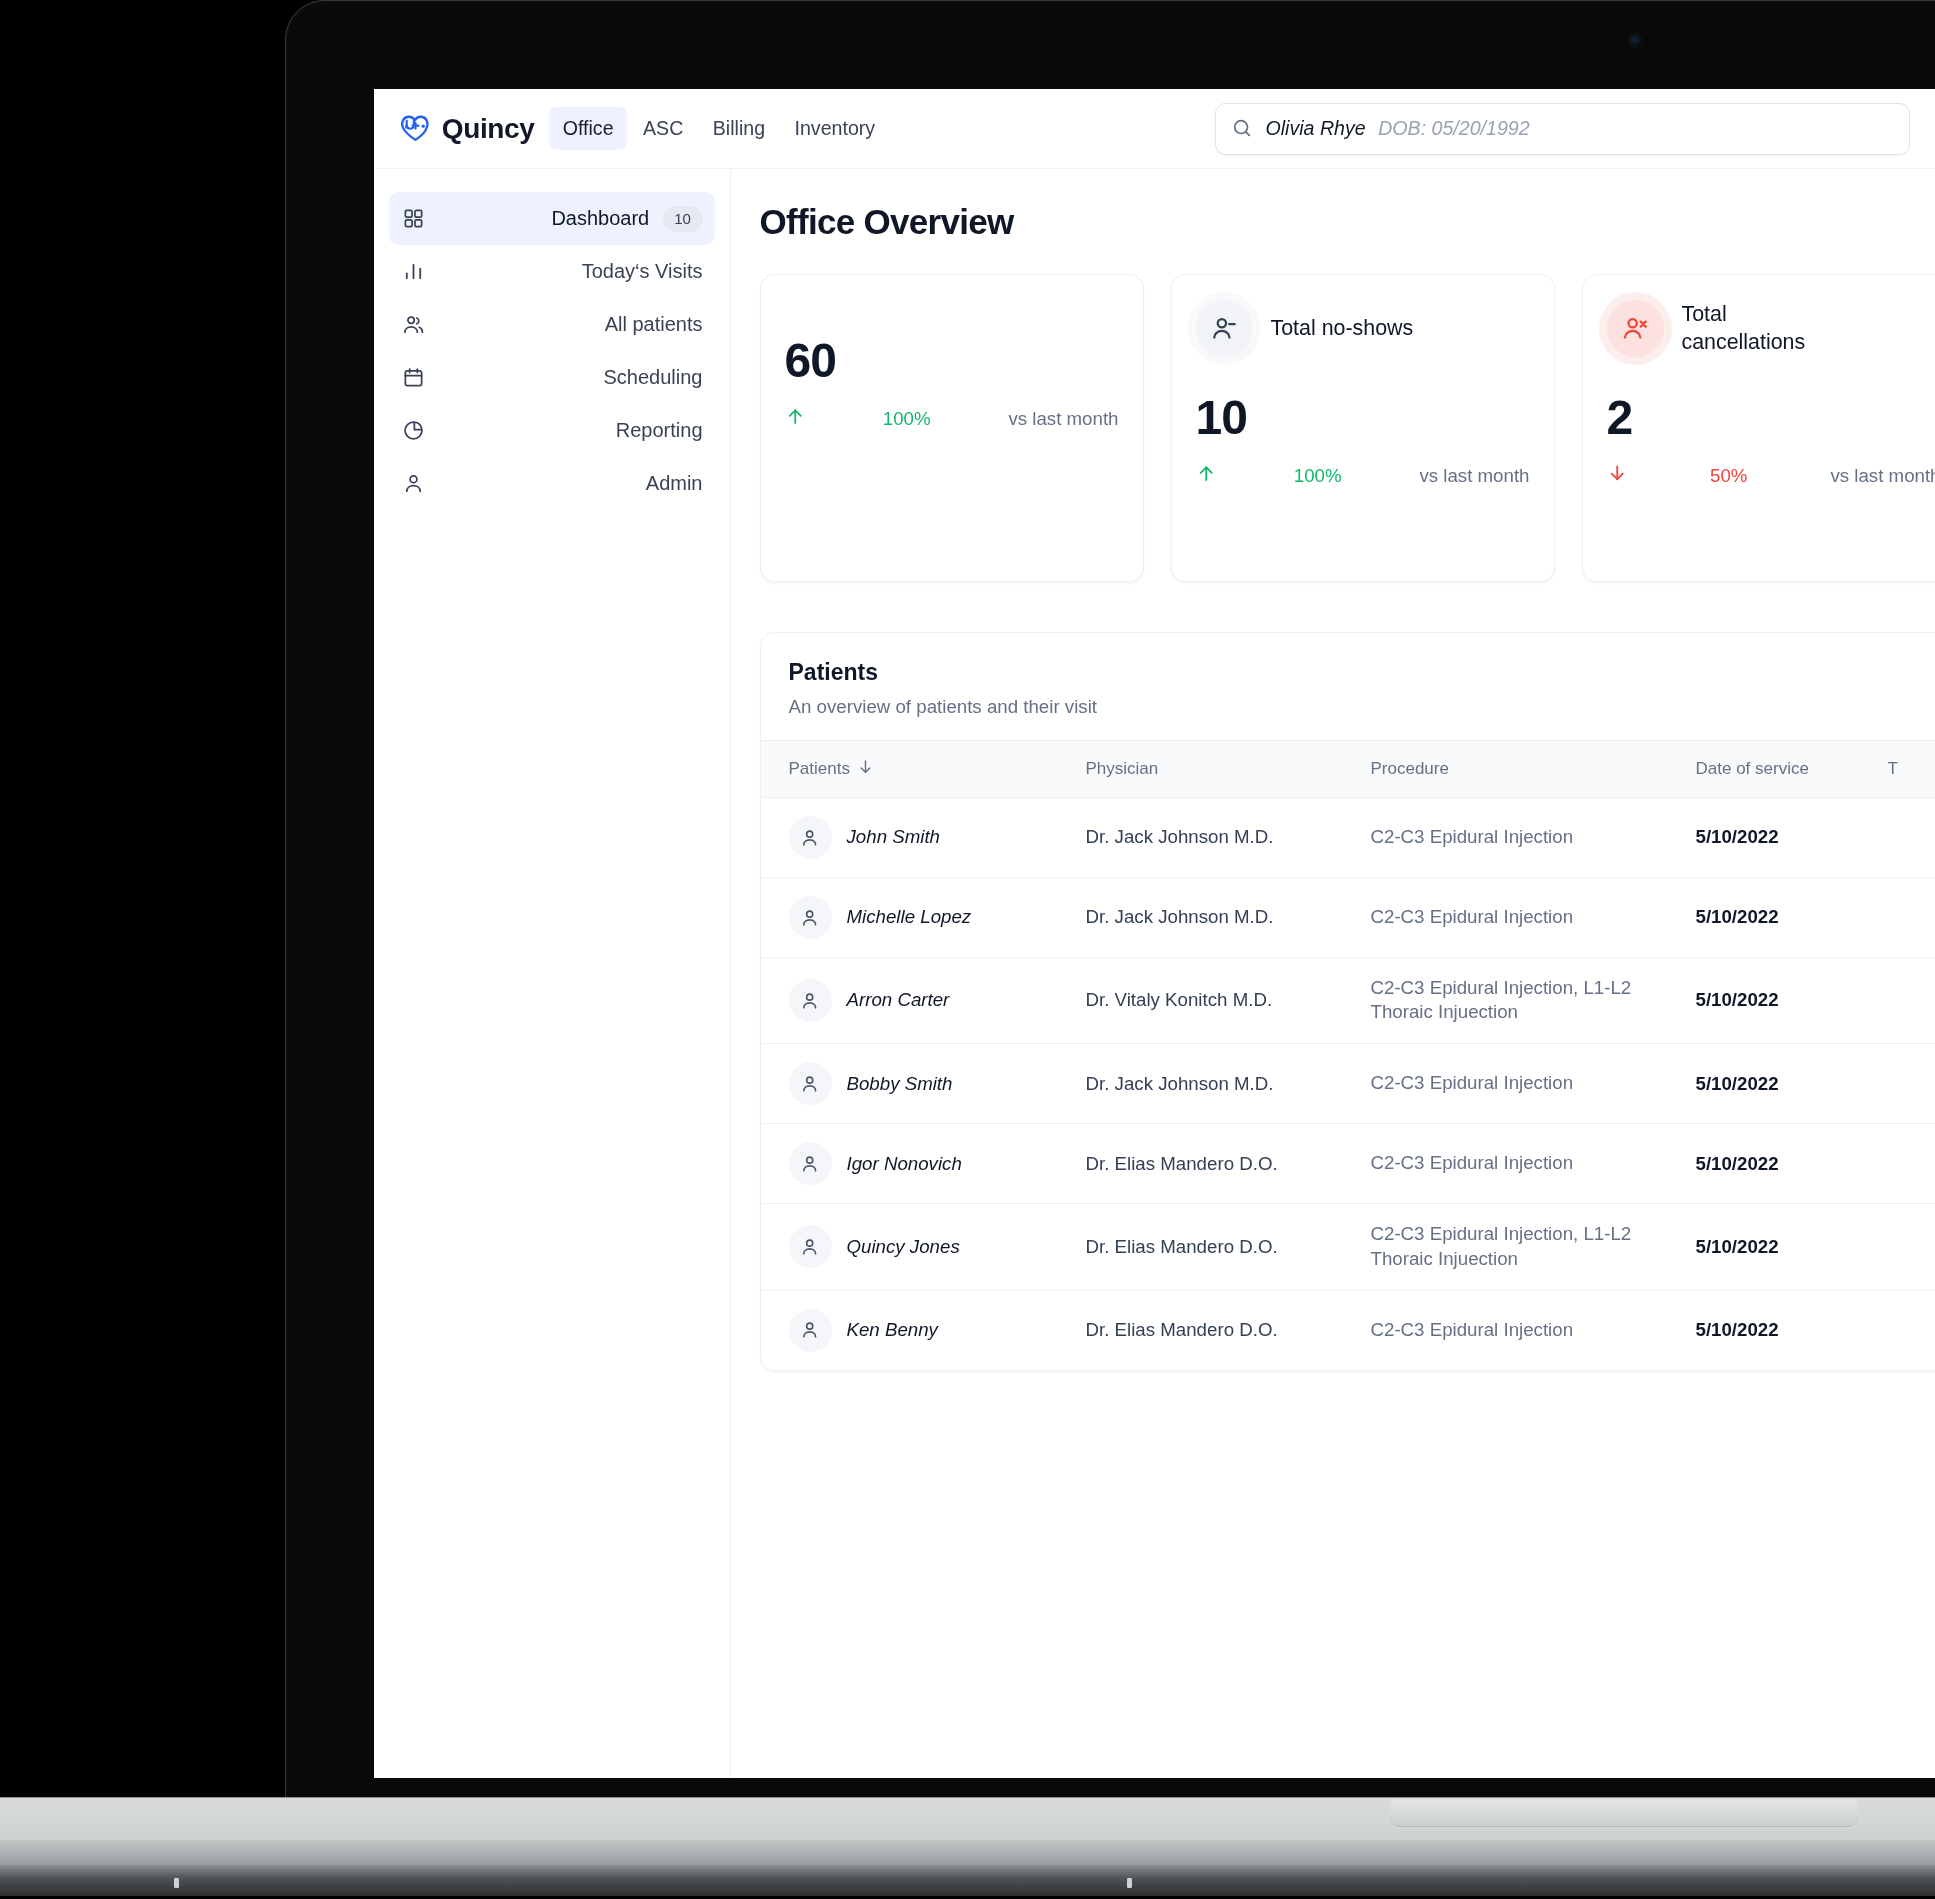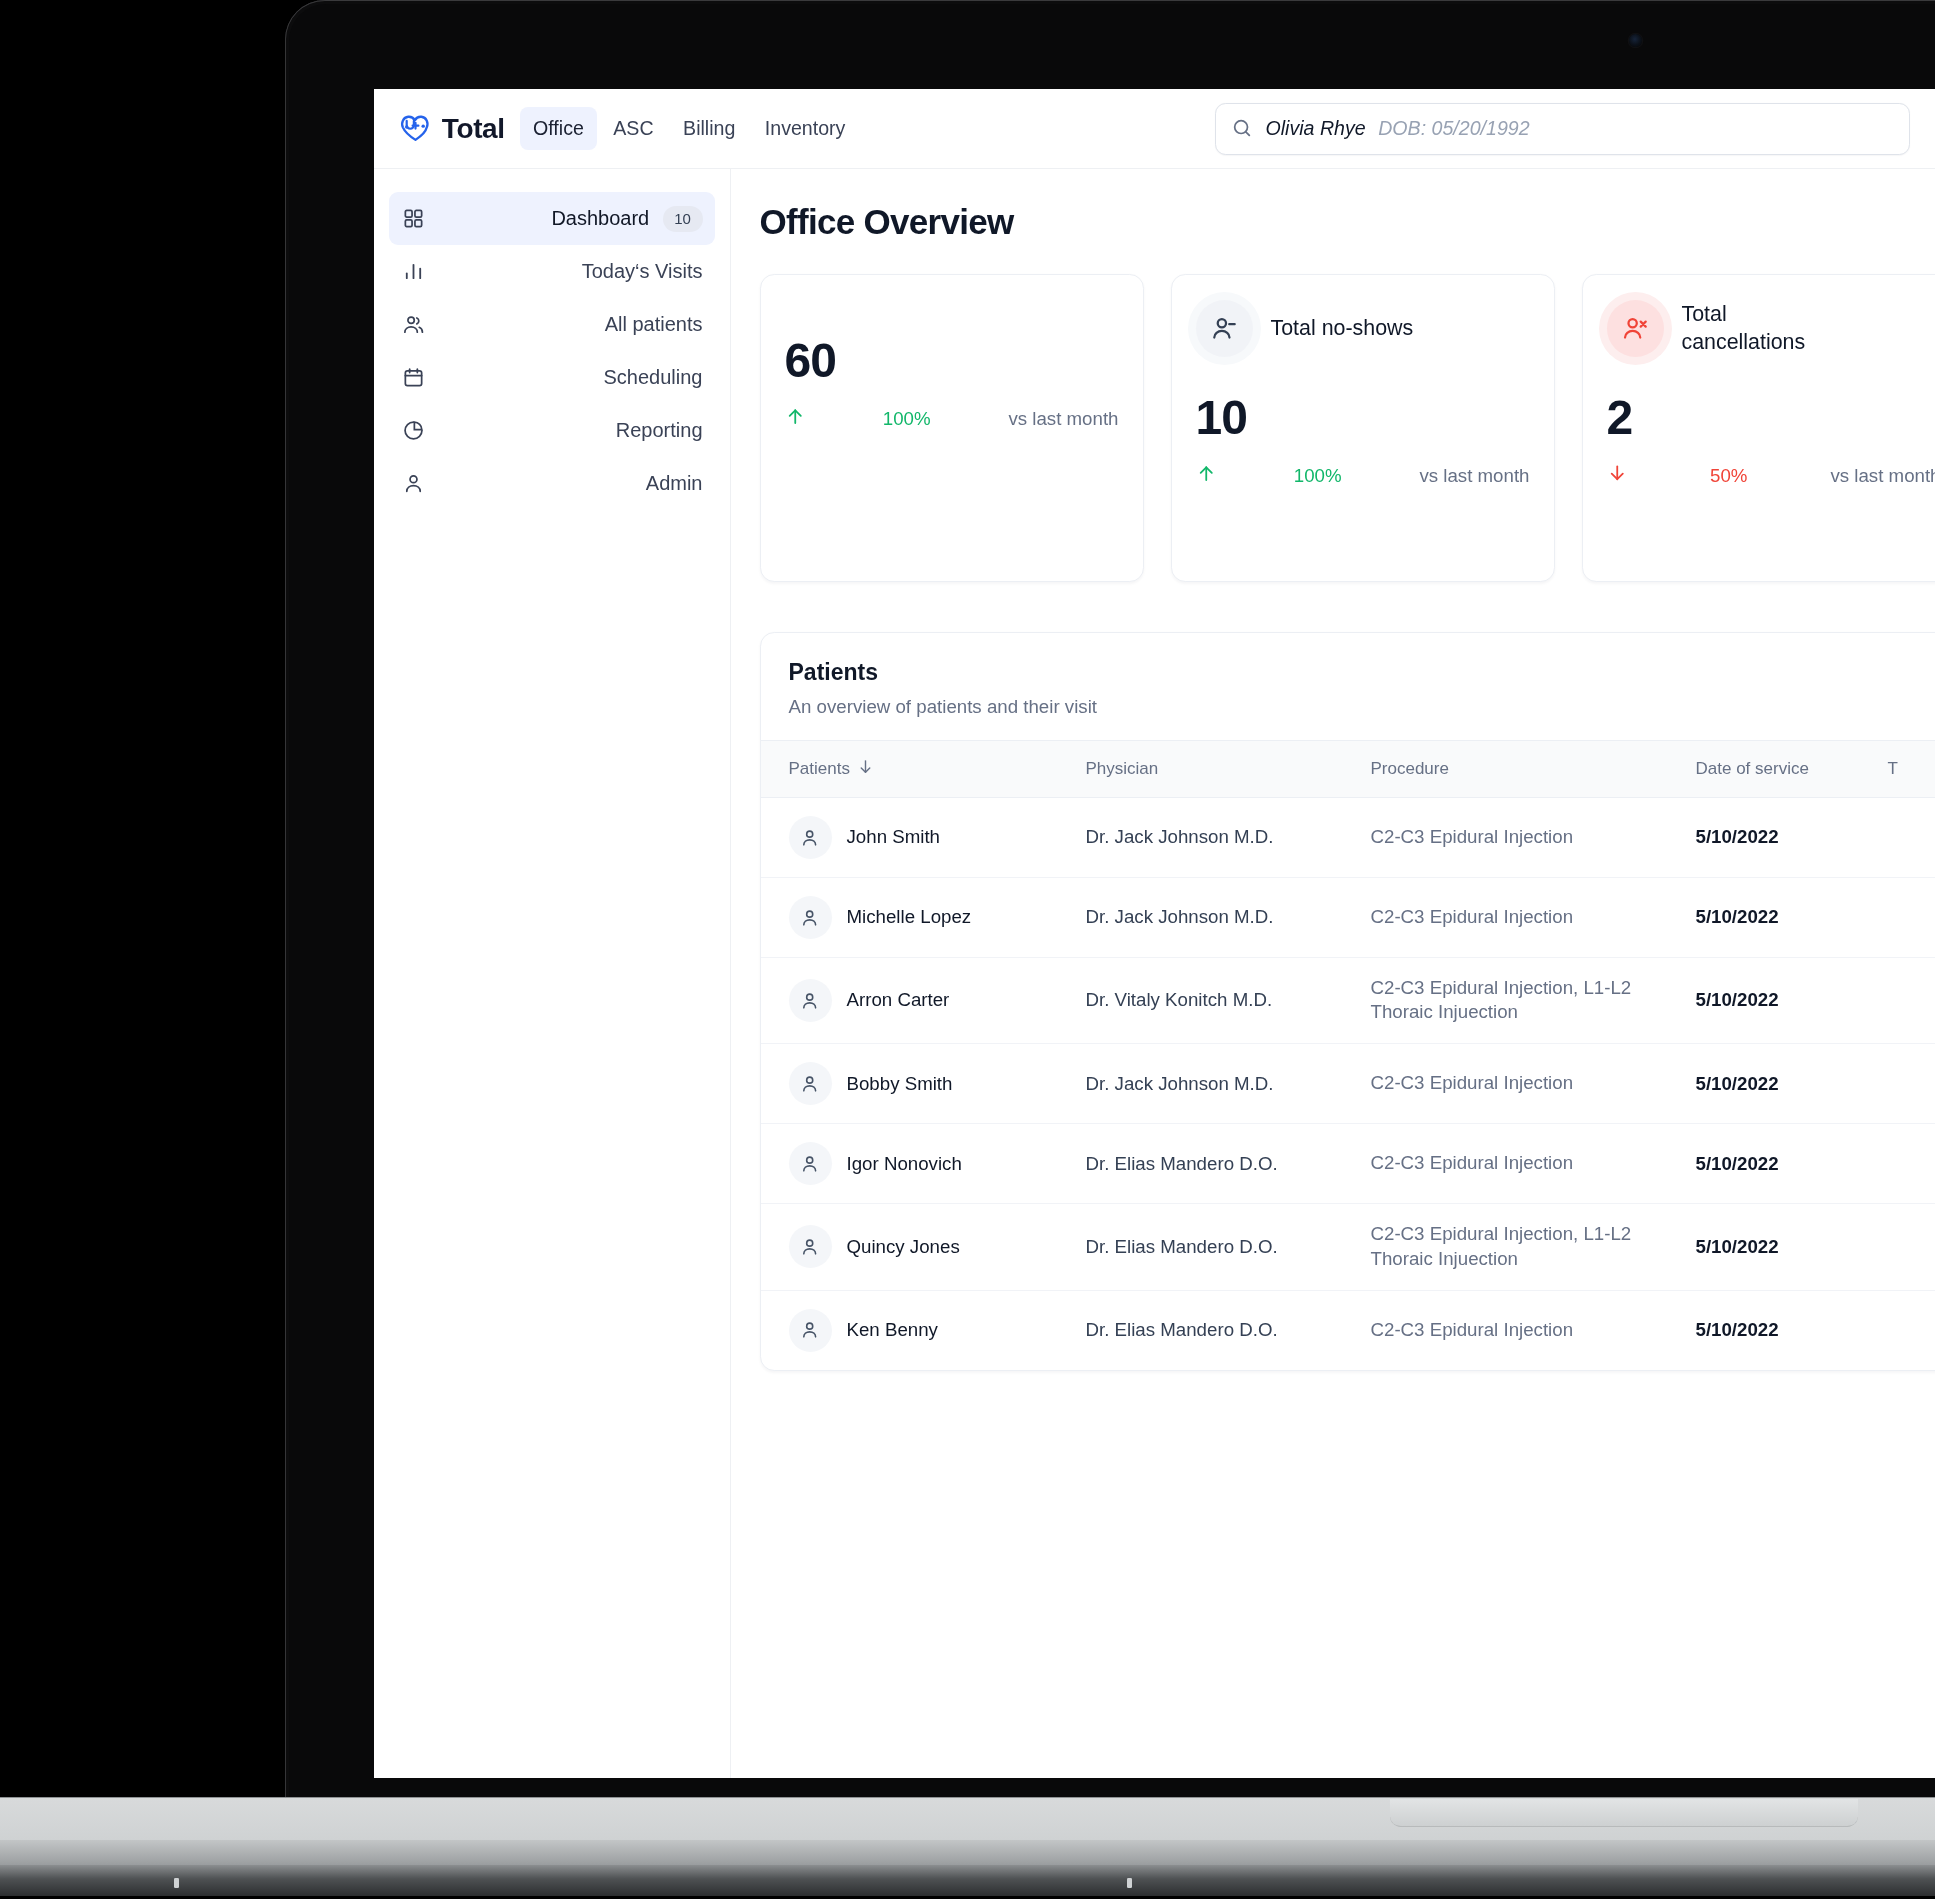--- a/index.html
+++ b/index.html
@@ -120,21 +120,21 @@
     padding:17px 0 17px 0;height:52px;
   }
   .c-pat{width:325px;padding-left:28px!important;}
   .c-phy{width:285px;}
   .c-proc{width:325px;}
   .c-dos{width:192px;}
   .c-tail{width:auto;}
   .th-inner{display:flex;align-items:center;gap:7.1px;}
   tbody td{border-bottom:1.3px solid #f1f3f7;font-size:18.7px;padding:18px 0;vertical-align:middle;}
   tbody tr:last-child td{border-bottom:none;}
-  .cell-pat{padding-left:28px!important;}
+  .cell-pat{padding-left:28px!important;font-style:italic;}
   .pat-cell{display:flex;align-items:center;gap:15px;}
   .avatar{
     width:43px;height:43px;flex:0 0 43px;border-radius:50%;background:#f4f6f9;
     display:flex;align-items:center;justify-content:center;
   }
   .pat-name{color:#101828;font-weight:500;white-space:nowrap;}
   .phy{color:#344054;white-space:nowrap;}
   .proc{color:#667085;line-height:1.32;padding-right:18px;}
   .dos{color:#101828;font-weight:600;white-space:nowrap;}
 </style>
@@ -152,21 +152,21 @@
       <div class="brand">
         <span>
           <svg width="33" height="33" viewBox="0 0 24 24" fill="none">
             <path d="M12 21s-7.2-4.6-9.2-9.1C1.3 8.3 3.2 4.6 6.7 4.2c2.1-.2 3.9 1 4.8 2.6.9-1.6 2.7-2.8 4.8-2.6 3.5.4 5.4 4.1 3.9 7.7C19.2 16.4 12 21 12 21z" stroke="#2563EB" stroke-width="1.7" stroke-linejoin="round"></path>
             <path d="M5.6 7.2v3.1a2.6 2.6 0 0 0 5.2 0V7.2" stroke="#2563EB" stroke-width="1.6" stroke-linecap="round" fill="none"></path>
             <circle cx="5.6" cy="11.6" r="1.25" fill="#2563EB"></circle>
             <circle cx="17.6" cy="11.0" r="1.25" fill="#2563EB"></circle>
             <path d="M12 8.6v4.2M9.9 10.7h4.2" stroke="#2563EB" stroke-width="1.6" stroke-linecap="round"></path>
           </svg>
         </span>
-        <span class="brand-name">Total</span>
+        <span class="brand-name">Quincy</span>
       </div>
 
       <div class="navtabs">
         <div class="navtab active">Office</div>
         <div class="navtab">ASC</div>
         <div class="navtab">Billing</div>
         <div class="navtab">Inventory</div>
       </div>
 
       <div class="searchwrap">

